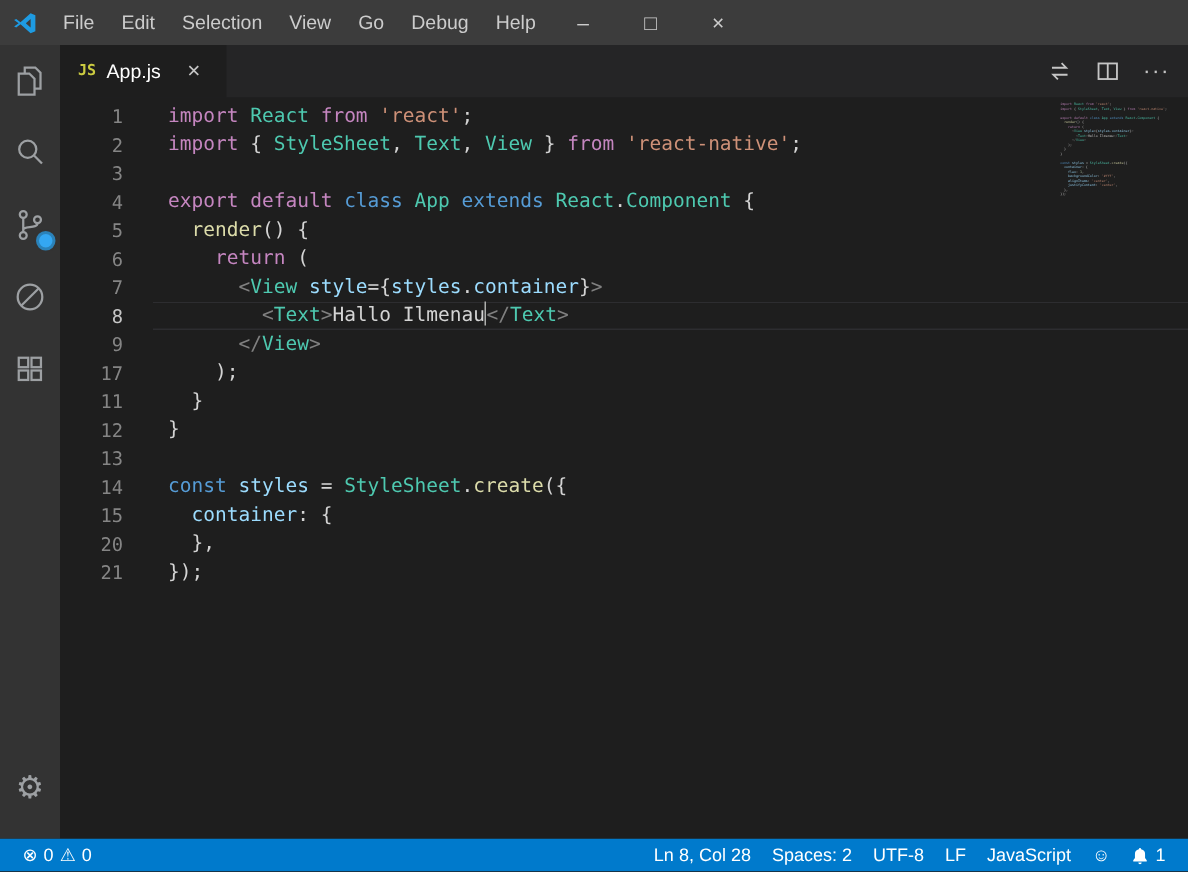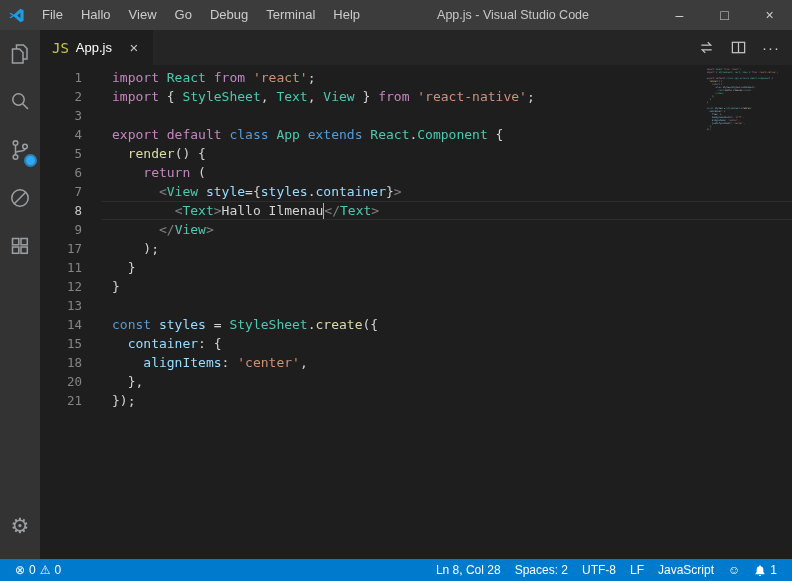--- a/index.html
+++ b/index.html
@@ -21,21 +21,21 @@
   .act-item{width:40px;height:48px;display:flex;align-items:center;justify-content:center;position:relative}
   .act-item svg{stroke:#9da0a3;fill:none;stroke-width:1.5}
   .badge{position:absolute;right:3px;bottom:7px;width:13px;height:13px;border-radius:50%;
          background:#34a7f2;border:2px solid #2b82b9;box-shadow:0 0 0 1px #333333}
   .act-bottom{margin-top:auto;margin-bottom:10px;font-size:21px;color:#9da0a3;line-height:1}
 
   
   .editor-col{flex:1;display:flex;flex-direction:column;min-width:0}
   .tabbar{height:35px;background:#252526;display:flex;align-items:stretch;flex:none}
   .tab{background:#1e1e1e;display:flex;align-items:center;padding:0 10px 0 12px;font-size:13px;color:#ffffff;gap:7px;border-right:1px solid #252526;min-width:112px}
-  .js-badge{color:#cbcb41;font-size:14px;font-weight:normal;font-family:"DejaVu Sans Mono",monospace}
+  .js-badge{color:#cbcb41;font-size:10px;font-weight:bold;font-family:"DejaVu Sans Mono",monospace}
   .tab-close{color:#c5c5c5;font-size:15px;margin-left:6px;width:18px;text-align:center;border-radius:3px}
   .tab-actions{margin-left:auto;display:flex;align-items:center;gap:15px;padding-right:12px;color:#c5c5c5}
   .tab-actions svg{stroke:#c5c5c5;fill:none;stroke-width:1.3}
   .dots{font-size:15px;letter-spacing:1px;line-height:1}
 
   .editor-body{flex:1;position:relative;overflow:hidden;padding-top:3px;background:#1e1e1e}
   .line{display:flex;height:19px;font-family:"DejaVu Sans Mono",monospace;font-size:13px;line-height:19px;white-space:pre}
   .ln{width:62px;flex:none;text-align:right;padding-right:20px;color:#858585;font-size:12.5px}
   .code{flex:1;padding-left:10px;min-width:0}
   .cursor-line .ln{color:#c6c6c6}
@@ -57,28 +57,27 @@
 </head>
 <body>
 
 <div class="titlebar">
   <svg class="logo" viewBox="0 0 24 24">
     <path fill="#1e9be2" d="M17.5 2.5 L8 11 L4 8 L2 9 L6.2 12 L2 15 L4 16 L8 13 L17.5 21.5 L22 19.5 L22 4.5 Z"></path>
     <path fill="#3c3c3c" d="M17.5 8 L13 12 L17.5 16 Z"></path>
   </svg>
   <div class="menus">
       <div class="menu">File</div>
-      <div class="menu">Hallo</div>
+      <div class="menu">Edit</div>
+      <div class="menu">Selection</div>
       <div class="menu">View</div>
       <div class="menu">Go</div>
       <div class="menu">Debug</div>
-      <div class="menu">Terminal</div>
       <div class="menu">Help</div>
     </div>
-  <div class="win-title">App.js - Visual Studio Code</div>
   <div class="controls">
     <div class="ctrl">–</div>
     <div class="ctrl">□</div>
     <div class="ctrl">×</div>
   </div>
 </div>
 
 <div class="main">
 
   <div class="activitybar">
@@ -151,21 +150,20 @@
           <div class="line"><span class="ln">6</span><span class="code"><span style="color: rgb(212, 212, 212);">    </span><span style="color: rgb(197, 134, 192);">return</span><span style="color: rgb(212, 212, 212);"> (</span></span></div>
           <div class="line"><span class="ln">7</span><span class="code"><span style="color: rgb(212, 212, 212);">      </span><span style="color: rgb(128, 128, 128);">&lt;</span><span style="color: rgb(78, 201, 176);">View</span><span style="color: rgb(212, 212, 212);"> </span><span style="color: rgb(156, 220, 254);">style</span><span style="color: rgb(212, 212, 212);">={</span><span style="color: rgb(156, 220, 254);">styles</span><span style="color: rgb(212, 212, 212);">.</span><span style="color: rgb(156, 220, 254);">container</span><span style="color: rgb(212, 212, 212);">}</span><span style="color: rgb(128, 128, 128);">&gt;</span></span></div>
           <div class="line cursor-line"><span class="ln">8</span><span class="code"><span style="color: rgb(212, 212, 212);">        </span><span style="color: rgb(128, 128, 128);">&lt;</span><span style="color: rgb(78, 201, 176);">Text</span><span style="color: rgb(128, 128, 128);">&gt;</span><span style="color: rgb(212, 212, 212);">Hallo Ilmenau</span><span class="cursor"></span><span style="color: rgb(128, 128, 128);">&lt;/</span><span style="color: rgb(78, 201, 176);">Text</span><span style="color: rgb(128, 128, 128);">&gt;</span></span></div>
           <div class="line"><span class="ln">9</span><span class="code"><span style="color: rgb(212, 212, 212);">      </span><span style="color: rgb(128, 128, 128);">&lt;/</span><span style="color: rgb(78, 201, 176);">View</span><span style="color: rgb(128, 128, 128);">&gt;</span></span></div>
           <div class="line"><span class="ln">17</span><span class="code"><span style="color: rgb(212, 212, 212);">    );</span></span></div>
           <div class="line"><span class="ln">11</span><span class="code"><span style="color: rgb(212, 212, 212);">  }</span></span></div>
           <div class="line"><span class="ln">12</span><span class="code"><span style="color: rgb(212, 212, 212);">}</span></span></div>
           <div class="line"><span class="ln">13</span><span class="code"></span></div>
           <div class="line"><span class="ln">14</span><span class="code"><span style="color: rgb(86, 156, 214);">const</span><span style="color: rgb(212, 212, 212);"> </span><span style="color: rgb(156, 220, 254);">styles</span><span style="color: rgb(212, 212, 212);"> = </span><span style="color: rgb(78, 201, 176);">StyleSheet</span><span style="color: rgb(212, 212, 212);">.</span><span style="color: rgb(220, 220, 170);">create</span><span style="color: rgb(212, 212, 212);">({</span></span></div>
           <div class="line"><span class="ln">15</span><span class="code"><span style="color: rgb(212, 212, 212);">  </span><span style="color: rgb(156, 220, 254);">container</span><span style="color: rgb(212, 212, 212);">: {</span></span></div>
-          <div class="line"><span class="ln">18</span><span class="code"><span style="color: rgb(212, 212, 212);">    </span><span style="color: rgb(156, 220, 254);">alignItems</span><span style="color: rgb(212, 212, 212);">: </span><span style="color: rgb(206, 145, 120);">'center'</span><span style="color: rgb(212, 212, 212);">,</span></span></div>
           <div class="line"><span class="ln">20</span><span class="code"><span style="color: rgb(212, 212, 212);">  },</span></span></div>
           <div class="line"><span class="ln">21</span><span class="code"><span style="color: rgb(212, 212, 212);">});</span></span></div>
         </div>
       <div class="minimap"><div class="mline"><span style="color: rgb(197, 134, 192);">import</span><span style="color: rgb(212, 212, 212);"> </span><span style="color: rgb(78, 201, 176);">React</span><span style="color: rgb(212, 212, 212);"> </span><span style="color: rgb(197, 134, 192);">from</span><span style="color: rgb(212, 212, 212);"> </span><span style="color: rgb(206, 145, 120);">'react'</span><span style="color: rgb(212, 212, 212);">;</span></div><div class="mline"><span style="color: rgb(197, 134, 192);">import</span><span style="color: rgb(212, 212, 212);"> { </span><span style="color: rgb(78, 201, 176);">StyleSheet</span><span style="color: rgb(212, 212, 212);">, </span><span style="color: rgb(78, 201, 176);">Text</span><span style="color: rgb(212, 212, 212);">, </span><span style="color: rgb(78, 201, 176);">View</span><span style="color: rgb(212, 212, 212);"> } </span><span style="color: rgb(197, 134, 192);">from</span><span style="color: rgb(212, 212, 212);"> </span><span style="color: rgb(206, 145, 120);">'react-native'</span><span style="color: rgb(212, 212, 212);">;</span></div><div class="mline"></div><div class="mline"><span style="color: rgb(197, 134, 192);">export</span><span style="color: rgb(212, 212, 212);"> </span><span style="color: rgb(197, 134, 192);">default</span><span style="color: rgb(212, 212, 212);"> </span><span style="color: rgb(86, 156, 214);">class</span><span style="color: rgb(212, 212, 212);"> </span><span style="color: rgb(78, 201, 176);">App</span><span style="color: rgb(212, 212, 212);"> </span><span style="color: rgb(86, 156, 214);">extends</span><span style="color: rgb(212, 212, 212);"> </span><span style="color: rgb(78, 201, 176);">React</span><span style="color: rgb(212, 212, 212);">.</span><span style="color: rgb(78, 201, 176);">Component</span><span style="color: rgb(212, 212, 212);"> {</span></div><div class="mline"><span style="color: rgb(212, 212, 212);">  </span><span style="color: rgb(220, 220, 170);">render</span><span style="color: rgb(212, 212, 212);">() {</span></div><div class="mline"><span style="color: rgb(212, 212, 212);">    </span><span style="color: rgb(197, 134, 192);">return</span><span style="color: rgb(212, 212, 212);"> (</span></div><div class="mline"><span style="color: rgb(212, 212, 212);">      </span><span style="color: rgb(128, 128, 128);">&lt;</span><span style="color: rgb(78, 201, 176);">View</span><span style="color: rgb(212, 212, 212);"> </span><span style="color: rgb(156, 220, 254);">style</span><span style="color: rgb(212, 212, 212);">={</span><span style="color: rgb(156, 220, 254);">styles</span><span style="color: rgb(212, 212, 212);">.</span><span style="color: rgb(156, 220, 254);">container</span><span style="color: rgb(212, 212, 212);">}</span><span style="color: rgb(128, 128, 128);">&gt;</span></div><div class="mline"><span style="color: rgb(212, 212, 212);">        </span><span style="color: rgb(128, 128, 128);">&lt;</span><span style="color: rgb(78, 201, 176);">Text</span><span style="color: rgb(128, 128, 128);">&gt;</span><span style="color: rgb(212, 212, 212);">Hallo Ilmenau</span><span style="color: rgb(128, 128, 128);">&lt;/</span><span style="color: rgb(78, 201, 176);">Text</span><span style="color: rgb(128, 128, 128);">&gt;</span></div><div class="mline"><span style="color: rgb(212, 212, 212);">      </span><span style="color: rgb(128, 128, 128);">&lt;/</span><span style="color: rgb(78, 201, 176);">View</span><span style="color: rgb(128, 128, 128);">&gt;</span></div><div class="mline"><span style="color: rgb(212, 212, 212);">    );</span></div><div class="mline"><span style="color: rgb(212, 212, 212);">  }</span></div><div class="mline"><span style="color: rgb(212, 212, 212);">}</span></div><div class="mline"></div><div class="mline"><span style="color: rgb(86, 156, 214);">const</span><span style="color: rgb(212, 212, 212);"> </span><span style="color: rgb(156, 220, 254);">styles</span><span style="color: rgb(212, 212, 212);"> = </span><span style="color: rgb(78, 201, 176);">StyleSheet</span><span style="color: rgb(212, 212, 212);">.</span><span style="color: rgb(220, 220, 170);">create</span><span style="color: rgb(212, 212, 212);">({</span></div><div class="mline"><span style="color: rgb(212, 212, 212);">  </span><span style="color: rgb(156, 220, 254);">container</span><span style="color: rgb(212, 212, 212);">: {</span></div><div class="mline"><span style="color: rgb(212, 212, 212);">    </span><span style="color: rgb(156, 220, 254);">flex</span><span style="color: rgb(212, 212, 212);">: </span><span style="color: rgb(181, 206, 168);">1</span><span style="color: rgb(212, 212, 212);">,</span></div><div class="mline"><span style="color: rgb(212, 212, 212);">    </span><span style="color: rgb(156, 220, 254);">backgroundColor</span><span style="color: rgb(212, 212, 212);">: </span><span style="color: rgb(206, 145, 120);">'#fff'</span><span style="color: rgb(212, 212, 212);">,</span></div><div class="mline"><span style="color: rgb(212, 212, 212);">    </span><span style="color: rgb(156, 220, 254);">alignItems</span><span style="color: rgb(212, 212, 212);">: </span><span style="color: rgb(206, 145, 120);">'center'</span><span style="color: rgb(212, 212, 212);">,</span></div><div class="mline"><span style="color: rgb(212, 212, 212);">    </span><span style="color: rgb(156, 220, 254);">justifyContent</span><span style="color: rgb(212, 212, 212);">: </span><span style="color: rgb(206, 145, 120);">'center'</span><span style="color: rgb(212, 212, 212);">,</span></div><div class="mline"><span style="color: rgb(212, 212, 212);">  },</span></div><div class="mline"><span style="color: rgb(212, 212, 212);">});</span></div><div class="mline"></div></div>
     </div>
   </div>
 </div>
 
 <div class="statusbar">
   <div class="sb-left">

